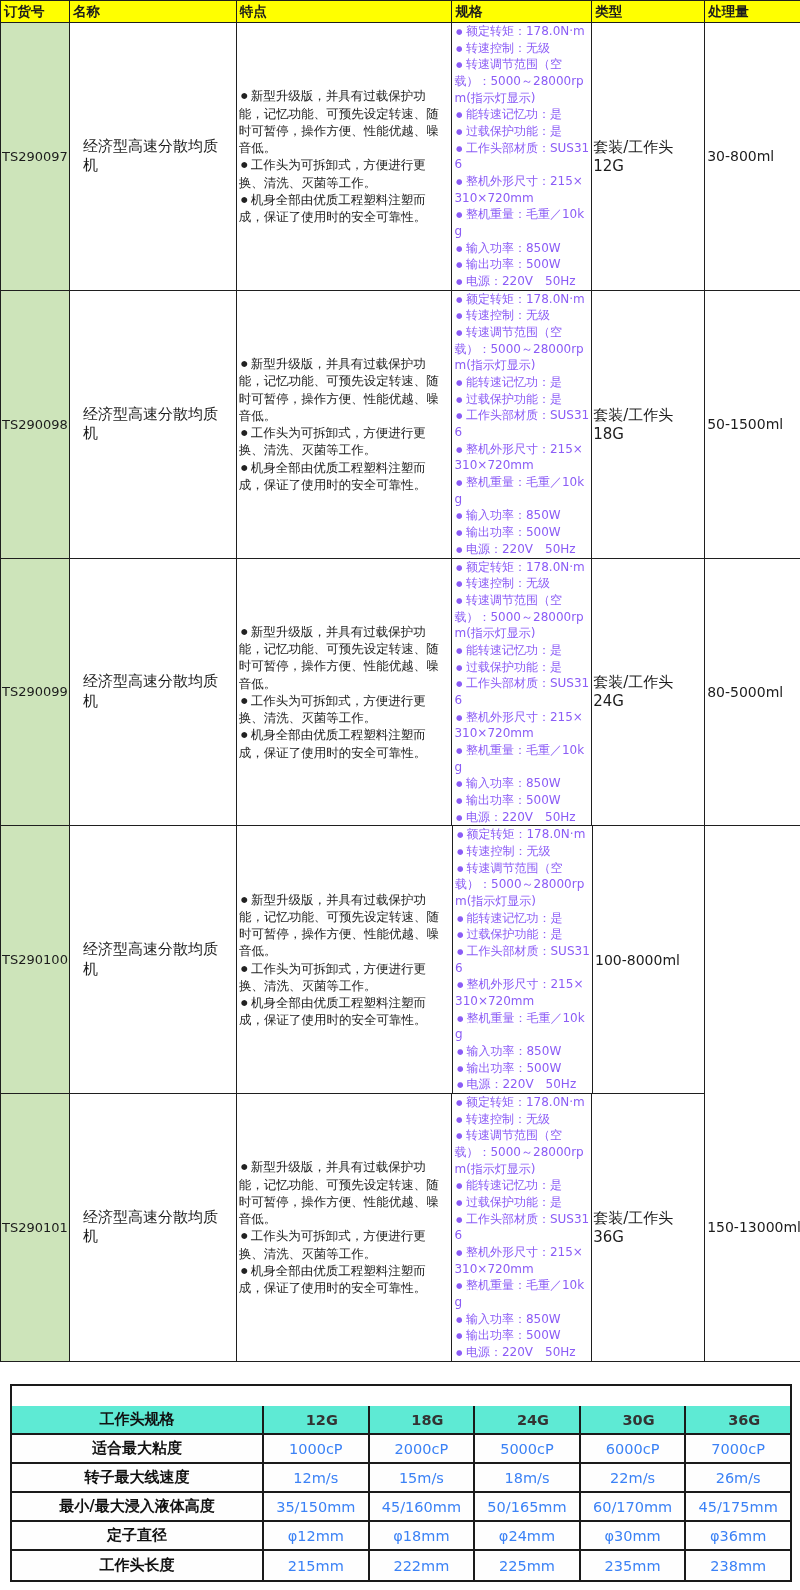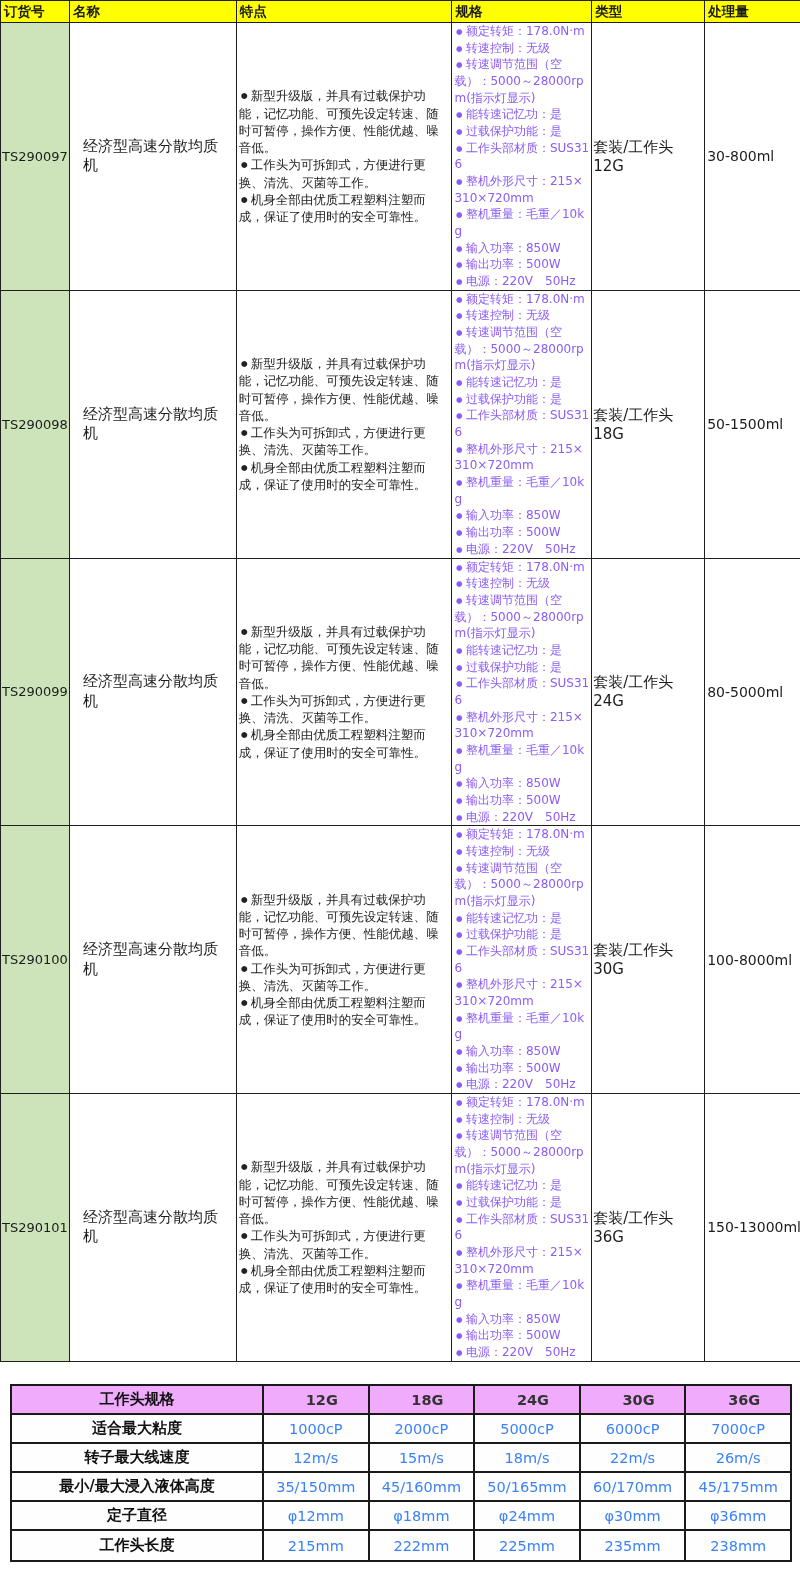--- a/index.html
+++ b/index.html
@@ -79,21 +79,21 @@
     width: 782px;
     border: 2px solid #1a1a1a;
   }
   .srow {
     display: flex;
     height: 29px;
     border-bottom: 2px solid #1a1a1a;
     background: #fefefe;
   }
   .srow:last-child { border-bottom: none; }
-  .srow:first-child { background: #f0abfc; }
+  .srow:first-child { background: #5eead4; margin-top: 20px; }
   .slabel {
     width: 252px;
     border-right: 2px solid #1a1a1a;
     display: flex;
     align-items: center;
     justify-content: center;
     font-weight: bold;
     font-size: 15px;
     color: #111;
   }
@@ -258,23 +258,20 @@
               <div class="bullet">能转速记忆功：是</div>
               <div class="bullet">过载保护功能：是</div>
               <div class="bullet">工作头部材质：SUS316</div>
               <div class="bullet">整机外形尺寸：215×310×720mm</div>
               <div class="bullet">整机重量：毛重／10kg</div>
               <div class="bullet">输入功率：850W</div>
               <div class="bullet">输出功率：500W</div>
               <div class="bullet">电源：220V　50Hz</div>
             </div>
     </div>
-    <div class="cell w5 c5">
-      <span>套装/工作头30G</span>
-    </div>
     <div class="cell w6 c6">
       <span>100-8000ml</span>
     </div>
   </div>
 
   <div class="row">
     <div class="cell w1 c1">
       <span>TS290101</span>
     </div>
     <div class="cell w2 c2">

